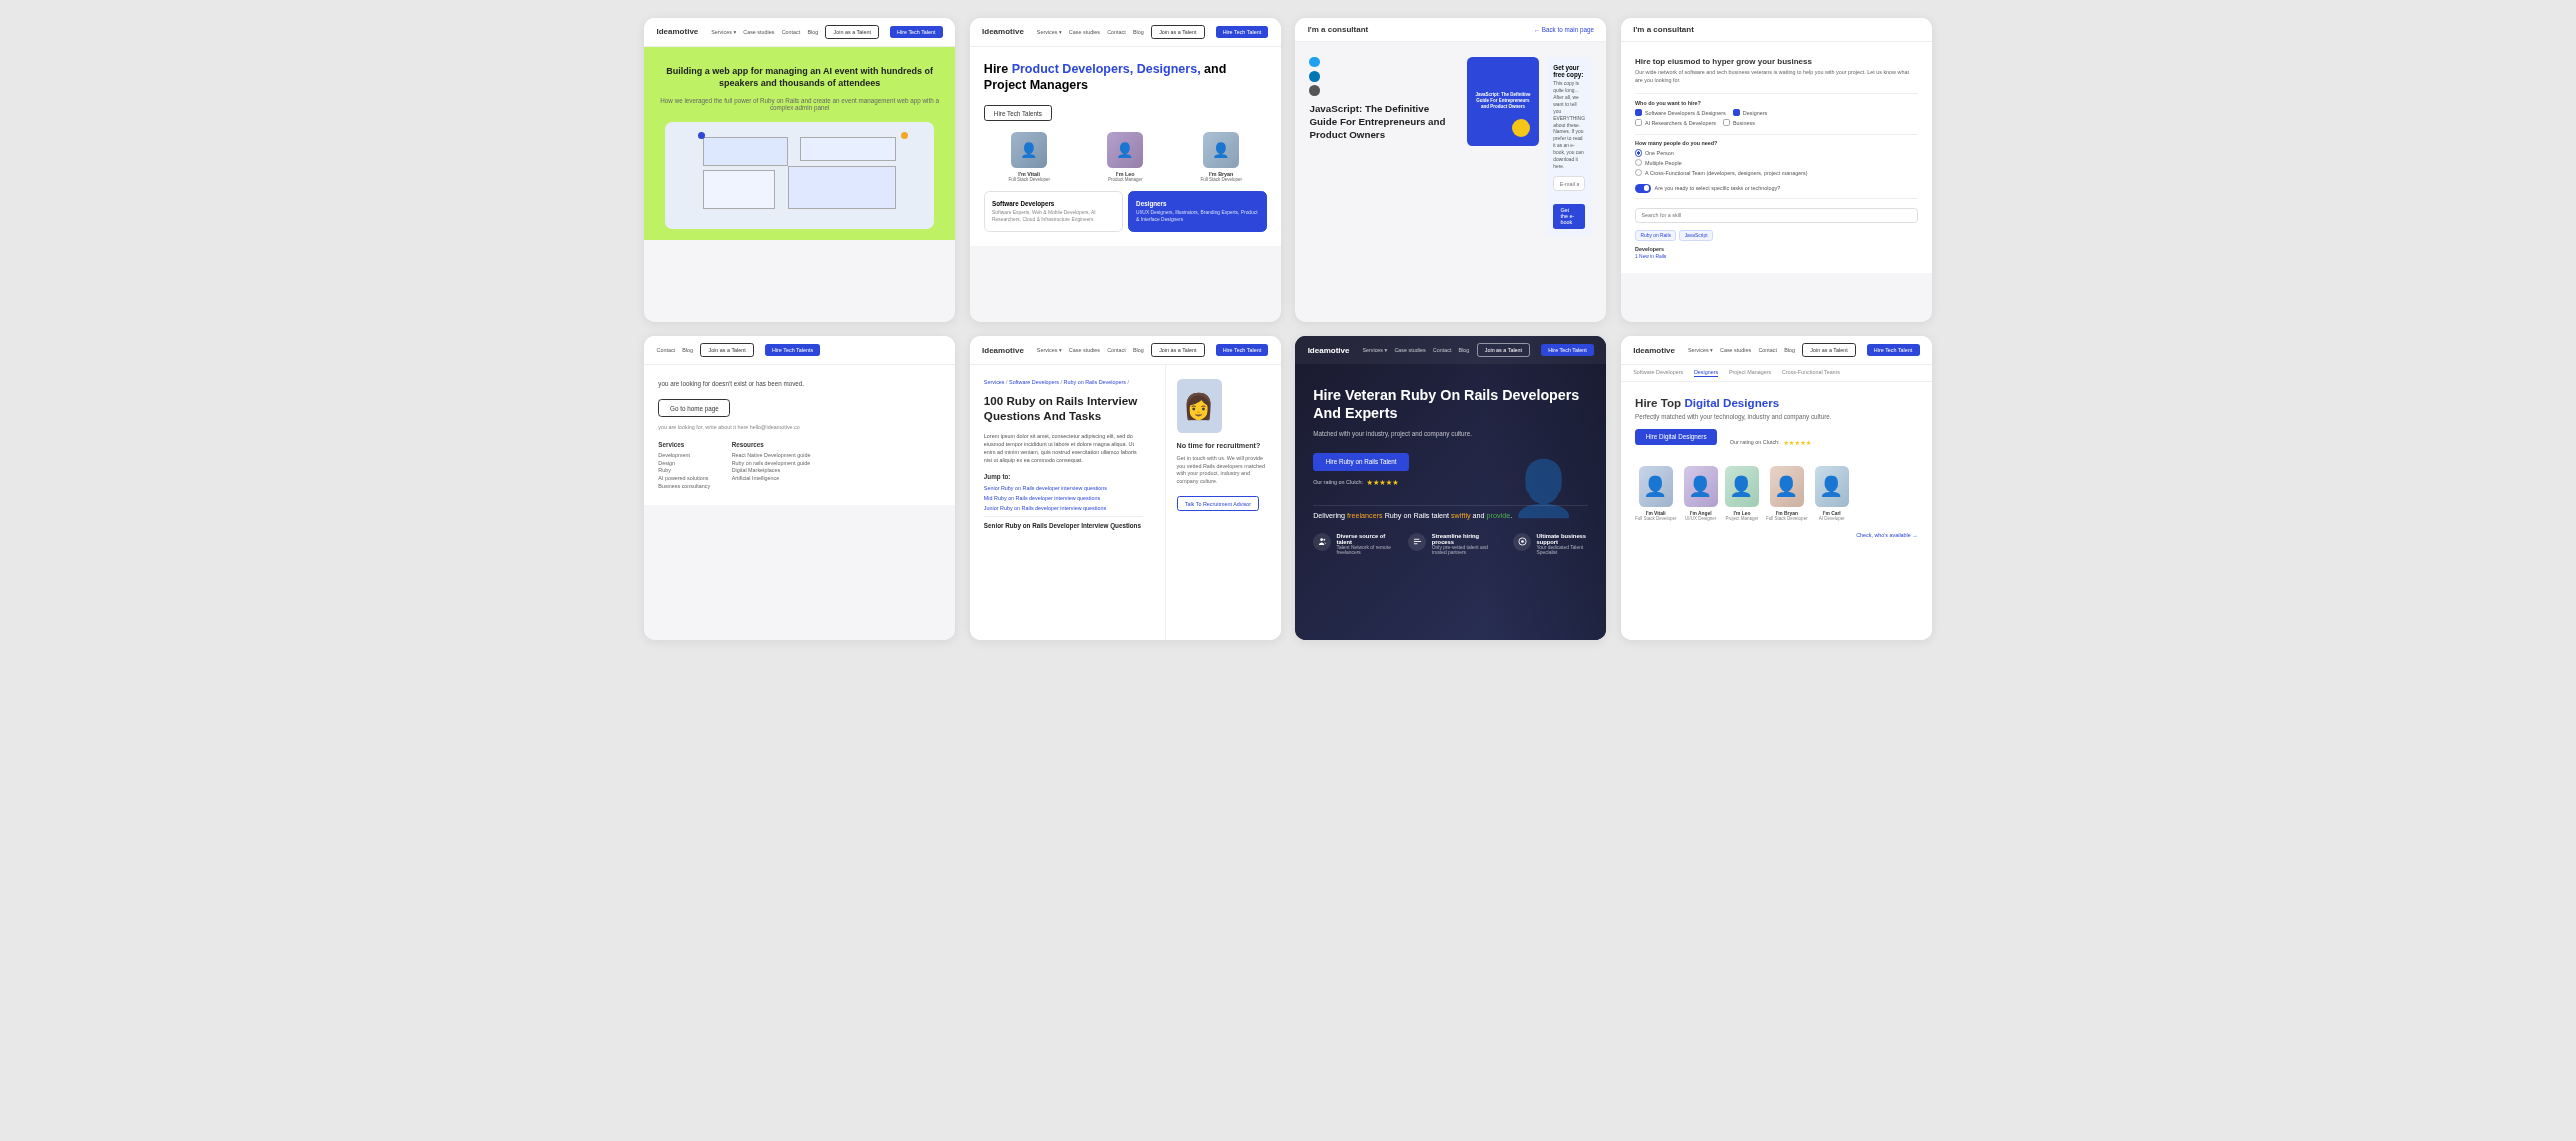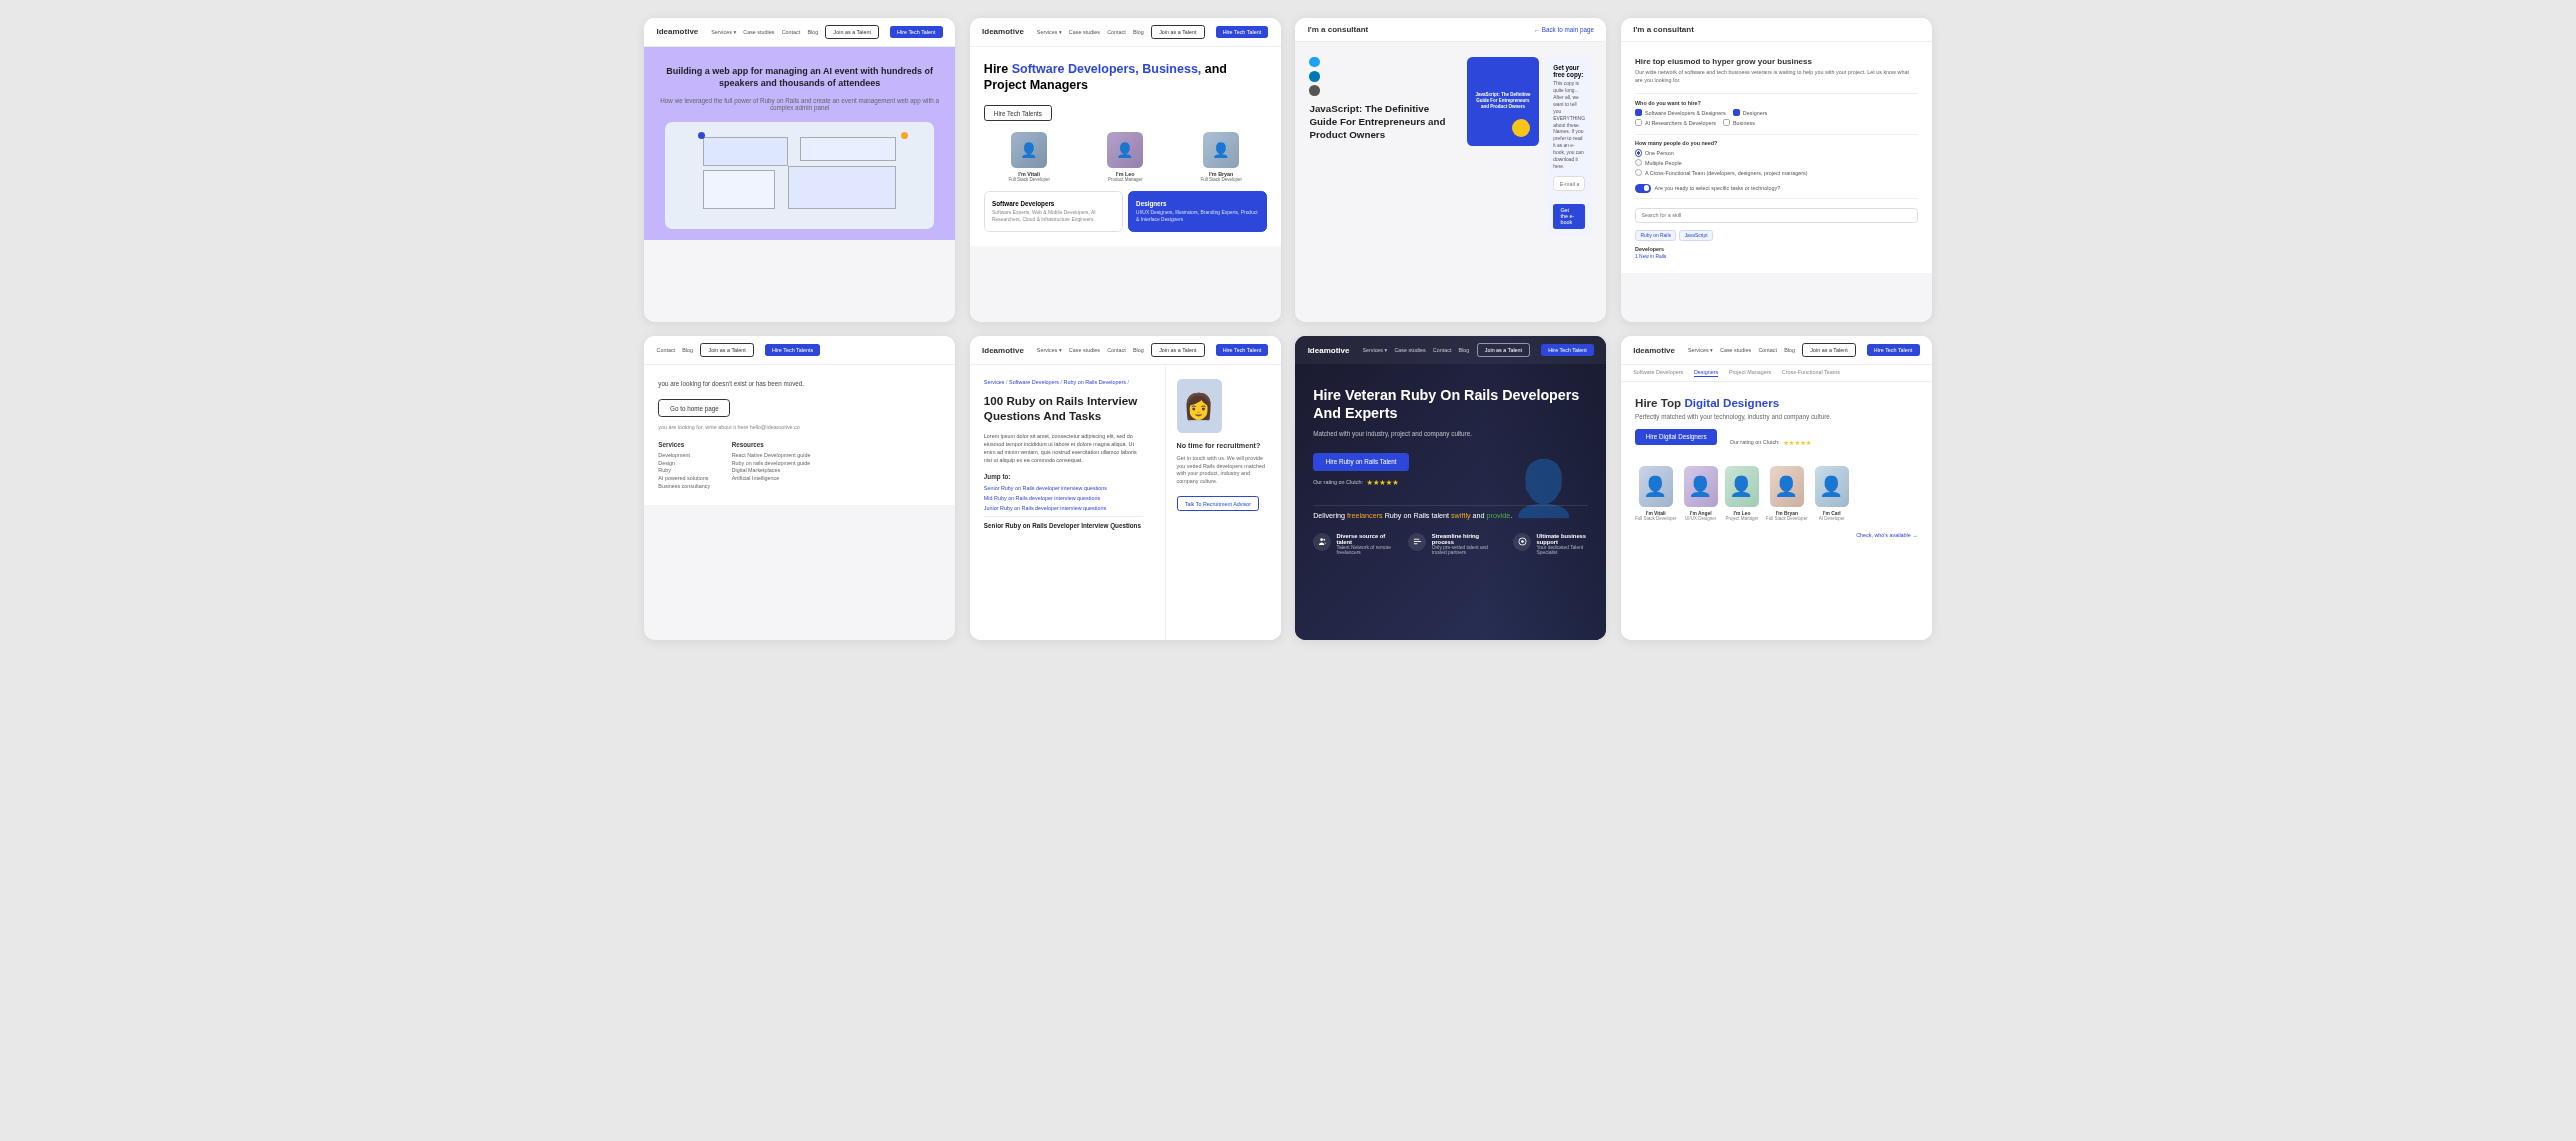--- a/index.html
+++ b/index.html
@@ -107,21 +107,21 @@
       color: #333;
       font-size: 5.4px;
       padding: 2.7px 7.2px;
       border-radius: 2.7px;
       margin-right: 3.6px;
     }
 
     
     .card1-content {
       padding: 18px 14.3px 10.7px;
-      background: #c4b5fd;
+      background: #bef264;
     }
     .card1-title {
       font-size: 9px;
       font-weight: 600;
       color: #222;
       text-align: center;
       line-height: 1.4;
       margin-bottom: 7.2px;
     }
     .card1-subtitle {
@@ -863,21 +863,21 @@
           <span class="nav-link">Services ▾</span>
           <span class="nav-link">Case studies</span>
           <span class="nav-link">Contact</span>
           <span class="nav-link">Blog</span>
           <span class="nav-btn-outline">Join as a Talent</span>
           <span class="nav-btn">Hire Tech Talent</span>
         </div>
       </div>
       <div class="card2-content">
         <h2 class="card2-title">
-          <span>Hire </span><span class="blue">Software Developers, Business,</span><span> and Project Managers</span>
+          <span>Hire </span><span class="blue">Product Developers, Designers,</span><span> and Project Managers</span>
         </h2>
         <div class="hire-btn">Hire Tech Talents</div>
         <div class="talent-cards">
           <div class="talent-card">
             <div class="talent-avatar">
               <div style="background:linear-gradient(135deg,#a0b4cc,#7a94aa);width:100%;height:100%;display:flex;align-items:center;justify-content:center;font-size:14.3px;">👤</div>
             </div>
             <div class="talent-name">I'm Vitali</div>
             <div class="talent-role">Full Stack Developer</div>
           </div>

